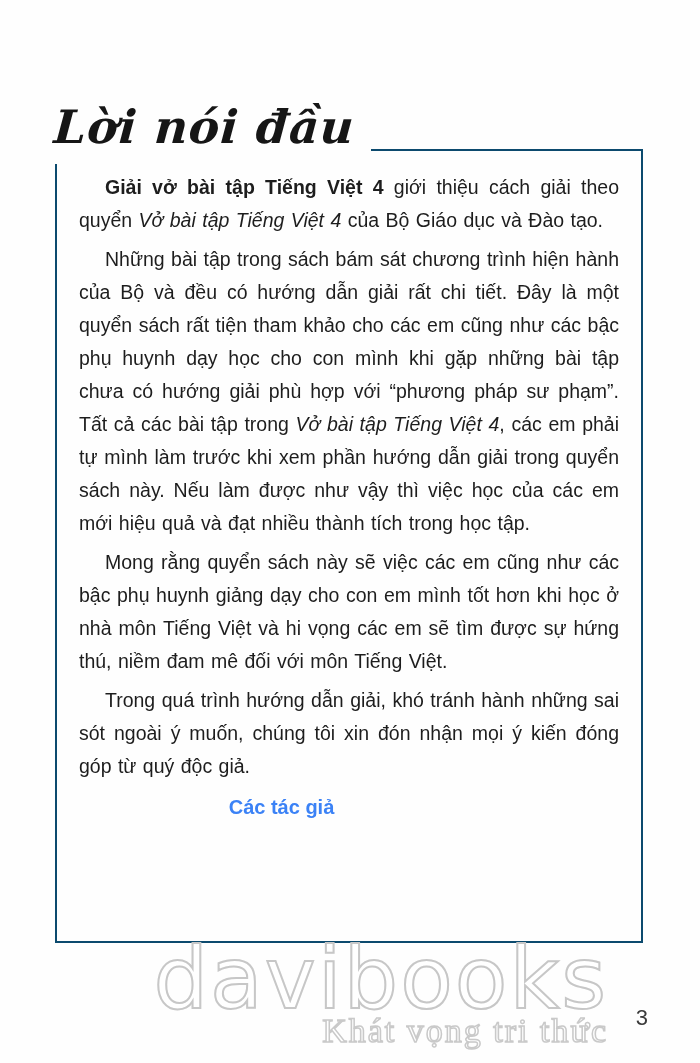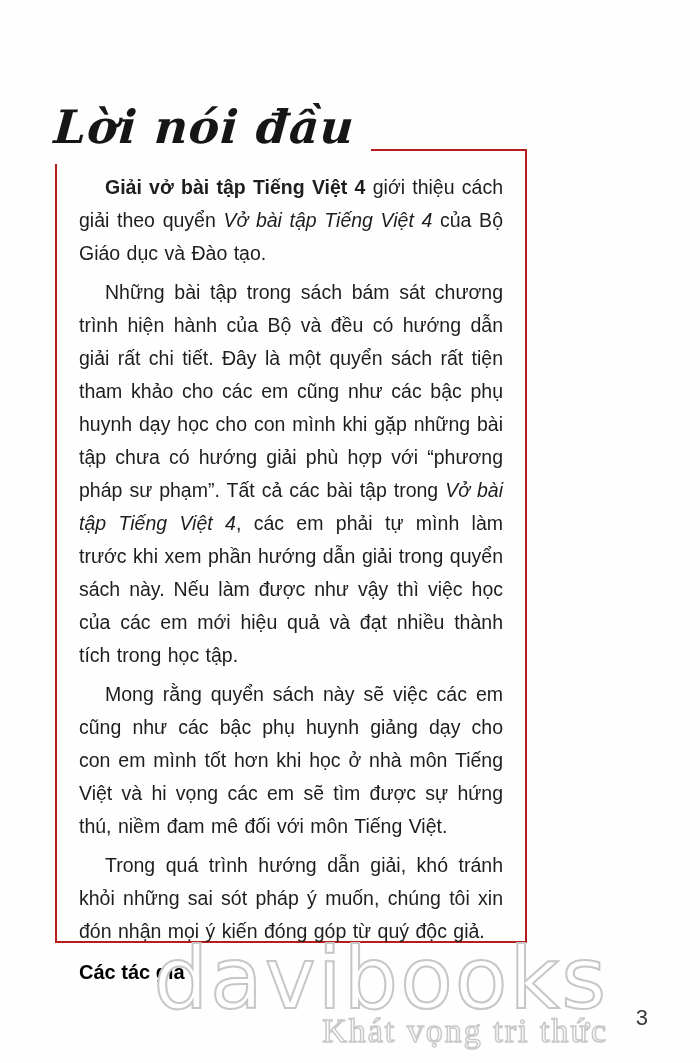--- a/index.html
+++ b/index.html
@@ -13,23 +13,23 @@
   .page {
     position: absolute;
     inset: 0;
     background: #fefefe;
   }
   
   .frame {
     position: absolute;
     left: 55px;
     top: 149px;
-    width: 472px;
+    width: 588px;
     height: 794px;
-    border: 2px solid #b91c1c;
+    border: 2px solid #0c4a6e;
     padding: 20px 22px 16px 22px;
   }
   
   .heading {
     position: absolute;
     left: 44px;
     top: 100px;
     z-index: 2;
     background: #fefefe;
     padding: 0 16px 10px 10px;
@@ -51,23 +51,23 @@
     text-align: justify;
     text-indent: 26px;
     margin-bottom: 6px;
     word-spacing: 1px;
   }
   .para b { font-weight: bold; }
   .para i { font-style: italic; }
   .signature {
     font-size: 20px;
     line-height: 33px;
-    color: #000000;
+    color: #3b82f6;
     font-weight: bold;
-    text-align: left;
+    text-align: center;
     padding-right: 135px;
     margin-top: 8px;
   }
   
   .watermark {
     position: absolute;
     left: 0;
     top: 938px;
     width: 608px;
     text-align: right;
@@ -112,21 +112,21 @@
   </div>
 
   <div class="frame">
 
     <p class="para"><b>Giải vở bài tập Tiếng Việt 4</b><span> giới thiệu cách giải theo quyển </span><i>Vở bài tập Tiếng Việt 4</i><span> của Bộ Giáo dục và Đào tạo.</span></p>
 
     <p class="para"><span>Những bài tập trong sách bám sát chương trình hiện hành của Bộ và đều có hướng dẫn giải rất chi tiết. Đây là một quyển sách rất tiện tham khảo cho các em cũng như các bậc phụ huynh dạy học cho con mình khi gặp những bài tập chưa có hướng giải phù hợp với “phương pháp sư phạm”. Tất cả các bài tập trong </span><i>Vở bài tập Tiếng Việt 4</i><span>, các em phải tự mình làm trước khi xem phần hướng dẫn giải trong quyển sách này. Nếu làm được như vậy thì việc học của các em mới hiệu quả và đạt nhiều thành tích trong học tập.</span></p>
 
     <p class="para">Mong rằng quyển sách này sẽ việc các em cũng như các bậc phụ huynh giảng dạy cho con em mình tốt hơn khi học ở nhà môn Tiếng Việt và hi vọng các em sẽ tìm được sự hứng thú, niềm đam mê đối với môn Tiếng Việt.</p>
 
-    <p class="para">Trong quá trình hướng dẫn giải, khó tránh khỏi những sai sót pháp ý muốn, chúng tôi xin đón nhận mọi ý kiến đóng góp từ quý độc giả.</p>
+    <p class="para">Trong quá trình hướng dẫn giải, khó tránh hành những sai sót ngoài ý muốn, chúng tôi xin đón nhận mọi ý kiến đóng góp từ quý độc giả.</p>
 
 
     <p class="signature">Các tác giả</p>
   </div>
 
   <div class="watermark">
     <div class="wm-brand">davibooks</div>
     <div class="wm-tagline">Khát vọng tri thức</div>
   </div>
 

